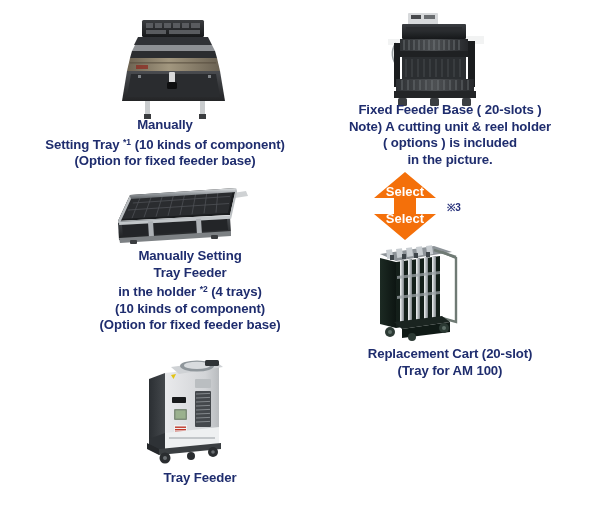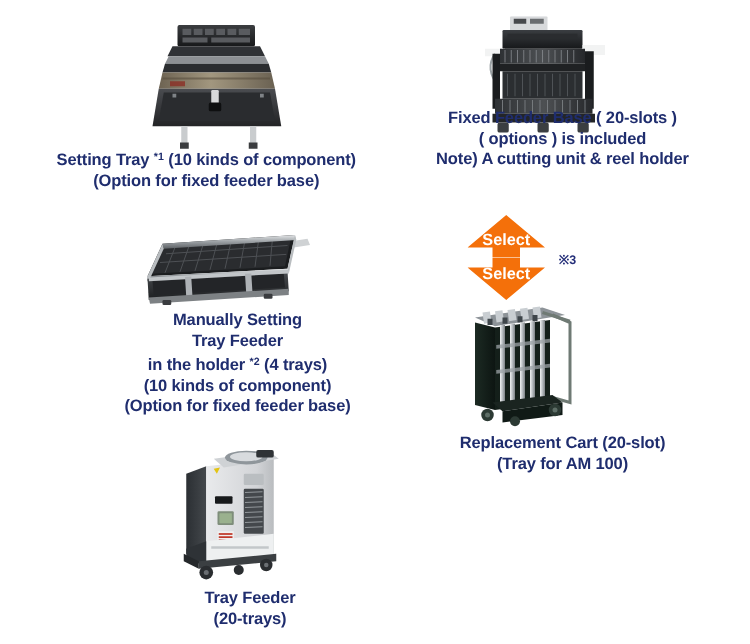--- a/index.html
+++ b/index.html
@@ -124,20 +124,21 @@
       <rect x="96" y="57" width="3" height="3" fill="#7f8387"></rect>
 
       <rect x="33" y="83" width="5" height="15" fill="#c9ccce"></rect>
       <rect x="32" y="96" width="7" height="5" fill="#3a3c3f"></rect>
       <rect x="88" y="83" width="5" height="15" fill="#c9ccce"></rect>
       <rect x="87" y="96" width="7" height="5" fill="#3a3c3f"></rect>
     </svg>
   </div>
 
   <div class="caption" style="left:0px; top:117px; width:330px;">
+    <div>Manually</div>
     <div><span>Setting Tray </span><span class="sup">*1</span><span> (10 kinds of component)</span></div>
     <div>(Option for fixed feeder base)</div>
   </div>
 
   <div class="photo" style="left:382px; top:13px;">
     <svg width="108" height="98" viewBox="0 0 108 98">
       <defs>
         <linearGradient id="gFB" x1="0" y1="0" x2="1" y2="0">
           <stop offset="0" stop-color="#2e3134"></stop>
           <stop offset="0.5" stop-color="#4d5053"></stop>
@@ -212,24 +213,25 @@
           <line x1="86" y1="67" x2="86" y2="77"></line>
       </g>
 
       <rect x="12" y="78" width="82" height="7" fill="#232527"></rect>
       <rect x="16" y="85" width="9" height="8" rx="1.5" fill="#3b3e41"></rect>
       <rect x="48" y="85" width="9" height="8" rx="1.5" fill="#3b3e41"></rect>
       <rect x="80" y="85" width="9" height="8" rx="1.5" fill="#3b3e41"></rect>
     </svg>
   </div>
 
-  <div class="caption" style="left:300px; top:86px; width:300px;text-align:center;">
+  <div class="caption" style="left:300px; top:102px; width:300px;text-align:center;">
     <div>Fixed Feeder Base ( 20-slots )</div>
+    <div>Note) A cutting unit &amp; reel holder</div>
     <div>( options ) is included</div>
-    <div>Note) A cutting unit &amp; reel holder</div>
+    <div>in the picture.</div>
   </div>
 
   <div class="arrow-group" style="left:374px; top:172px; width:64px; height:68px;">
 
     <div class="arrow arrow-up" style="left:0px; top:0px;">
       <svg width="62" height="34" viewBox="0 0 62 34" style="position:absolute;left:0;top:0;">
         <polygon points="31,0 62,26 42,26 42,34 20,34 20,26 0,26" fill="#F4700A"></polygon>
       </svg>
       <div class="lbl">Select</div>
     </div>
@@ -424,16 +426,15 @@
       <circle cx="22" cy="101" r="5.5" fill="#2a2d30"></circle>
       <circle cx="22" cy="101" r="2" fill="#6a6e72"></circle>
       <circle cx="70" cy="95" r="5" fill="#2a2d30"></circle>
       <circle cx="70" cy="95" r="1.8" fill="#6a6e72"></circle>
       <circle cx="48" cy="99" r="4" fill="#2a2d30"></circle>
     </svg>
   </div>
 
   <div class="caption" style="left:80px; top:470px; width:240px;">
     <div>Tray Feeder</div>
-    <div>(20-trays)</div>
   </div>
 
 </div>
 
 </body></html>

